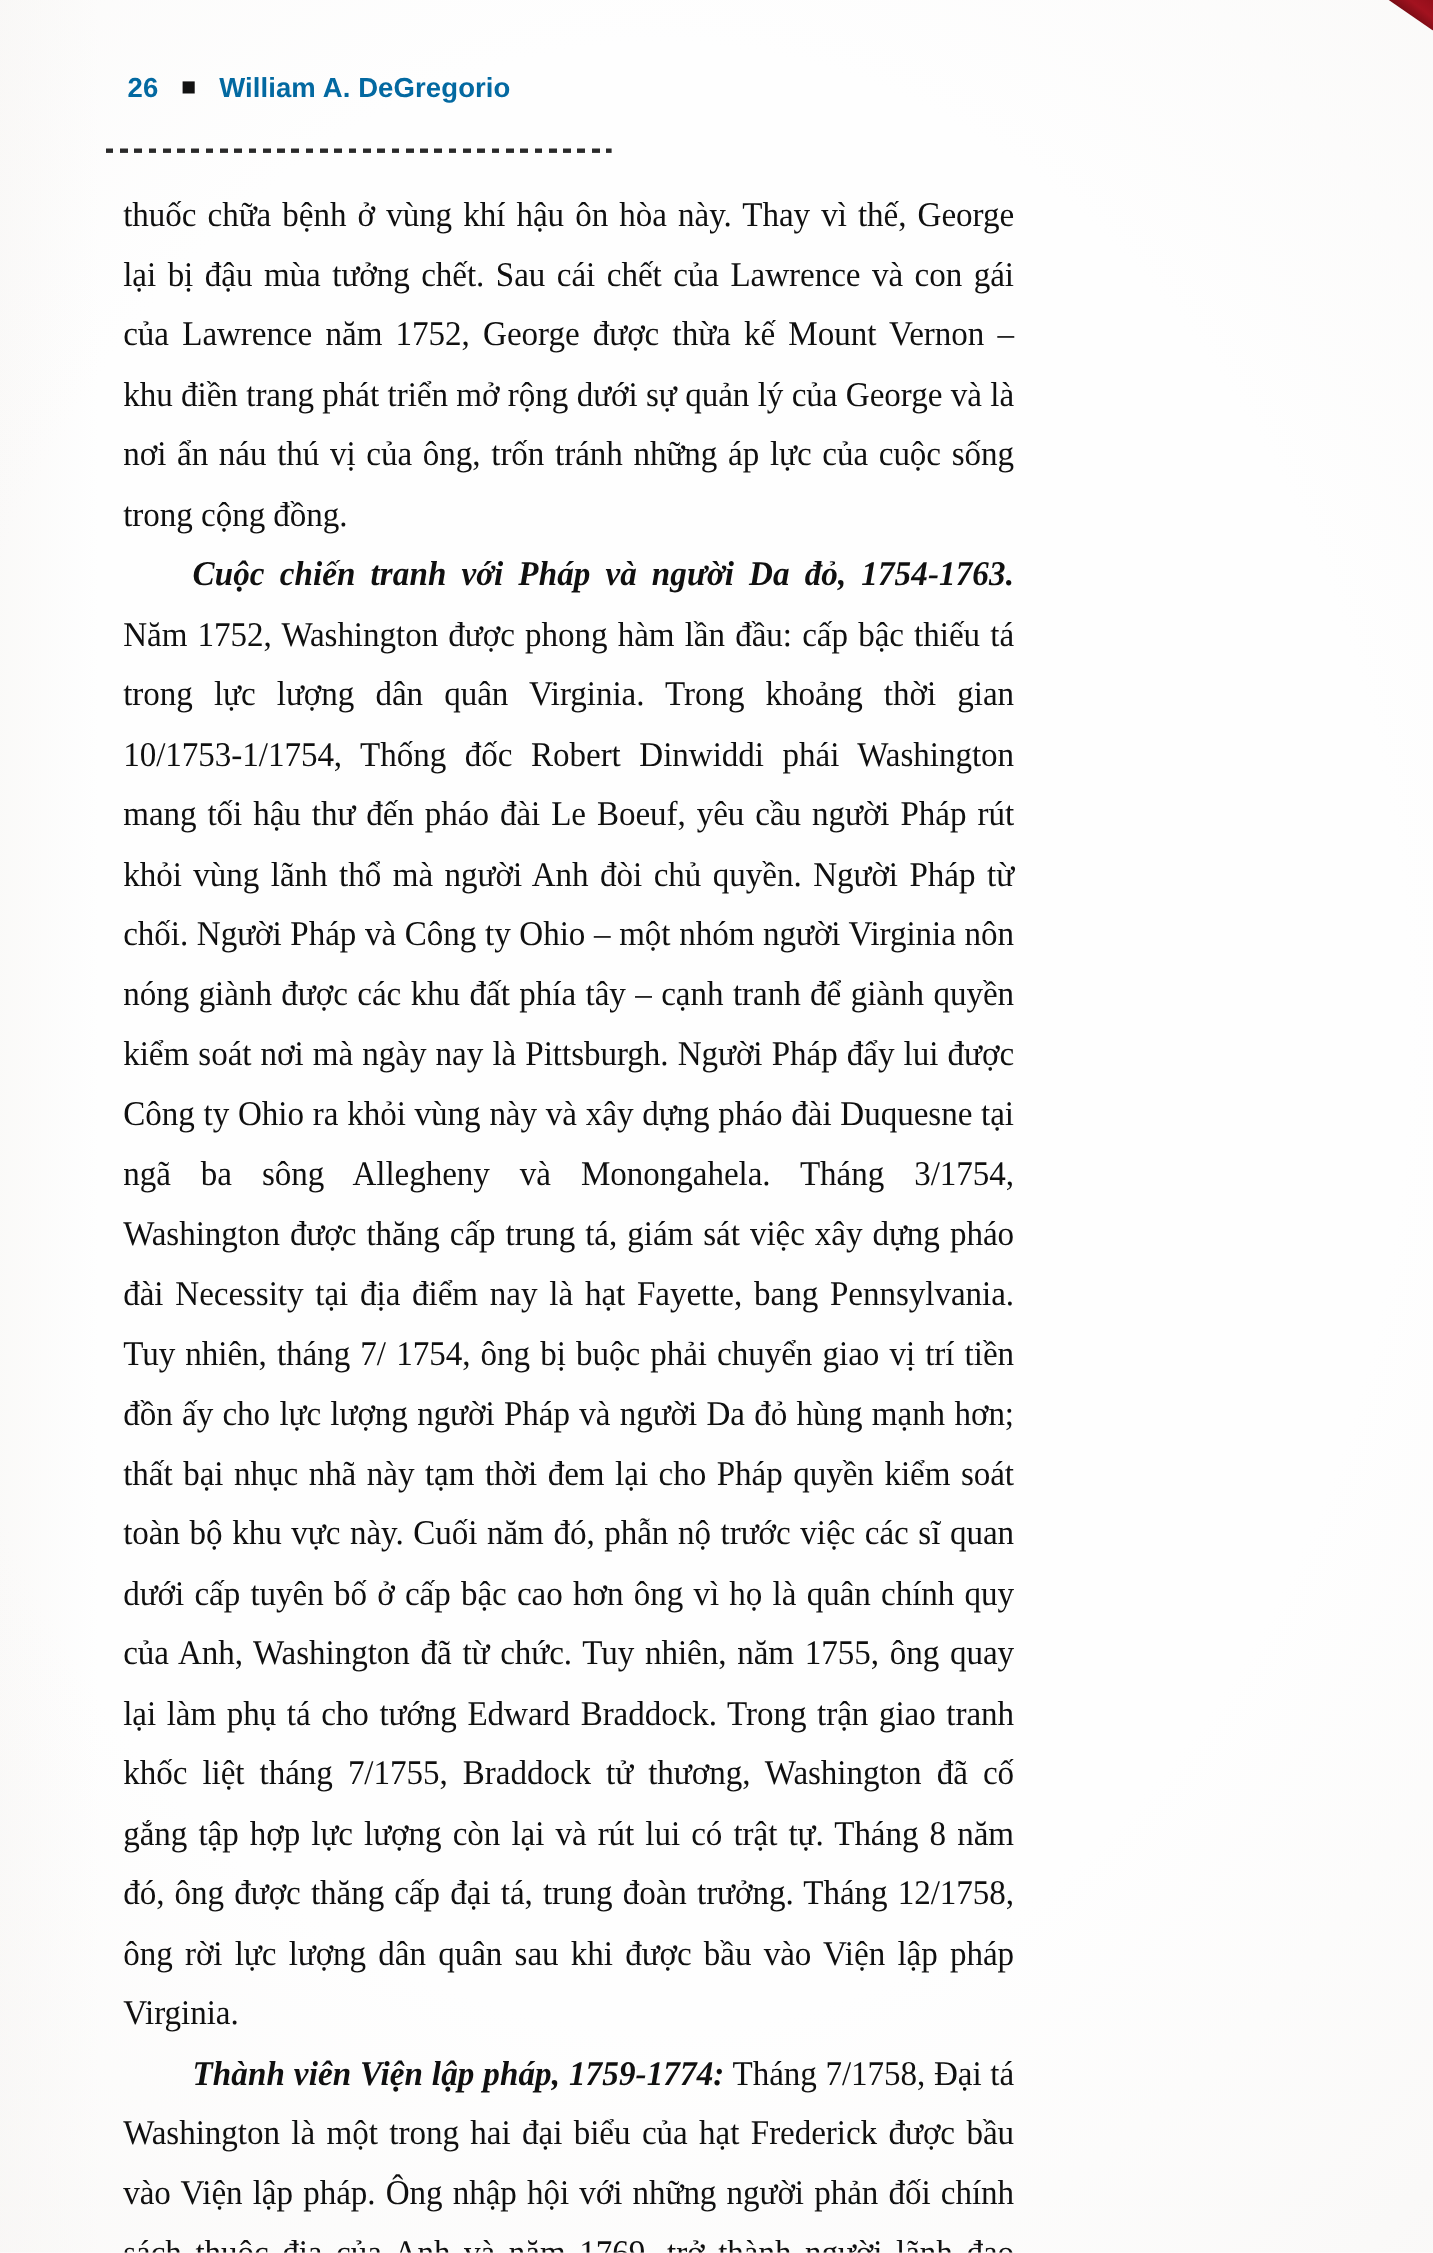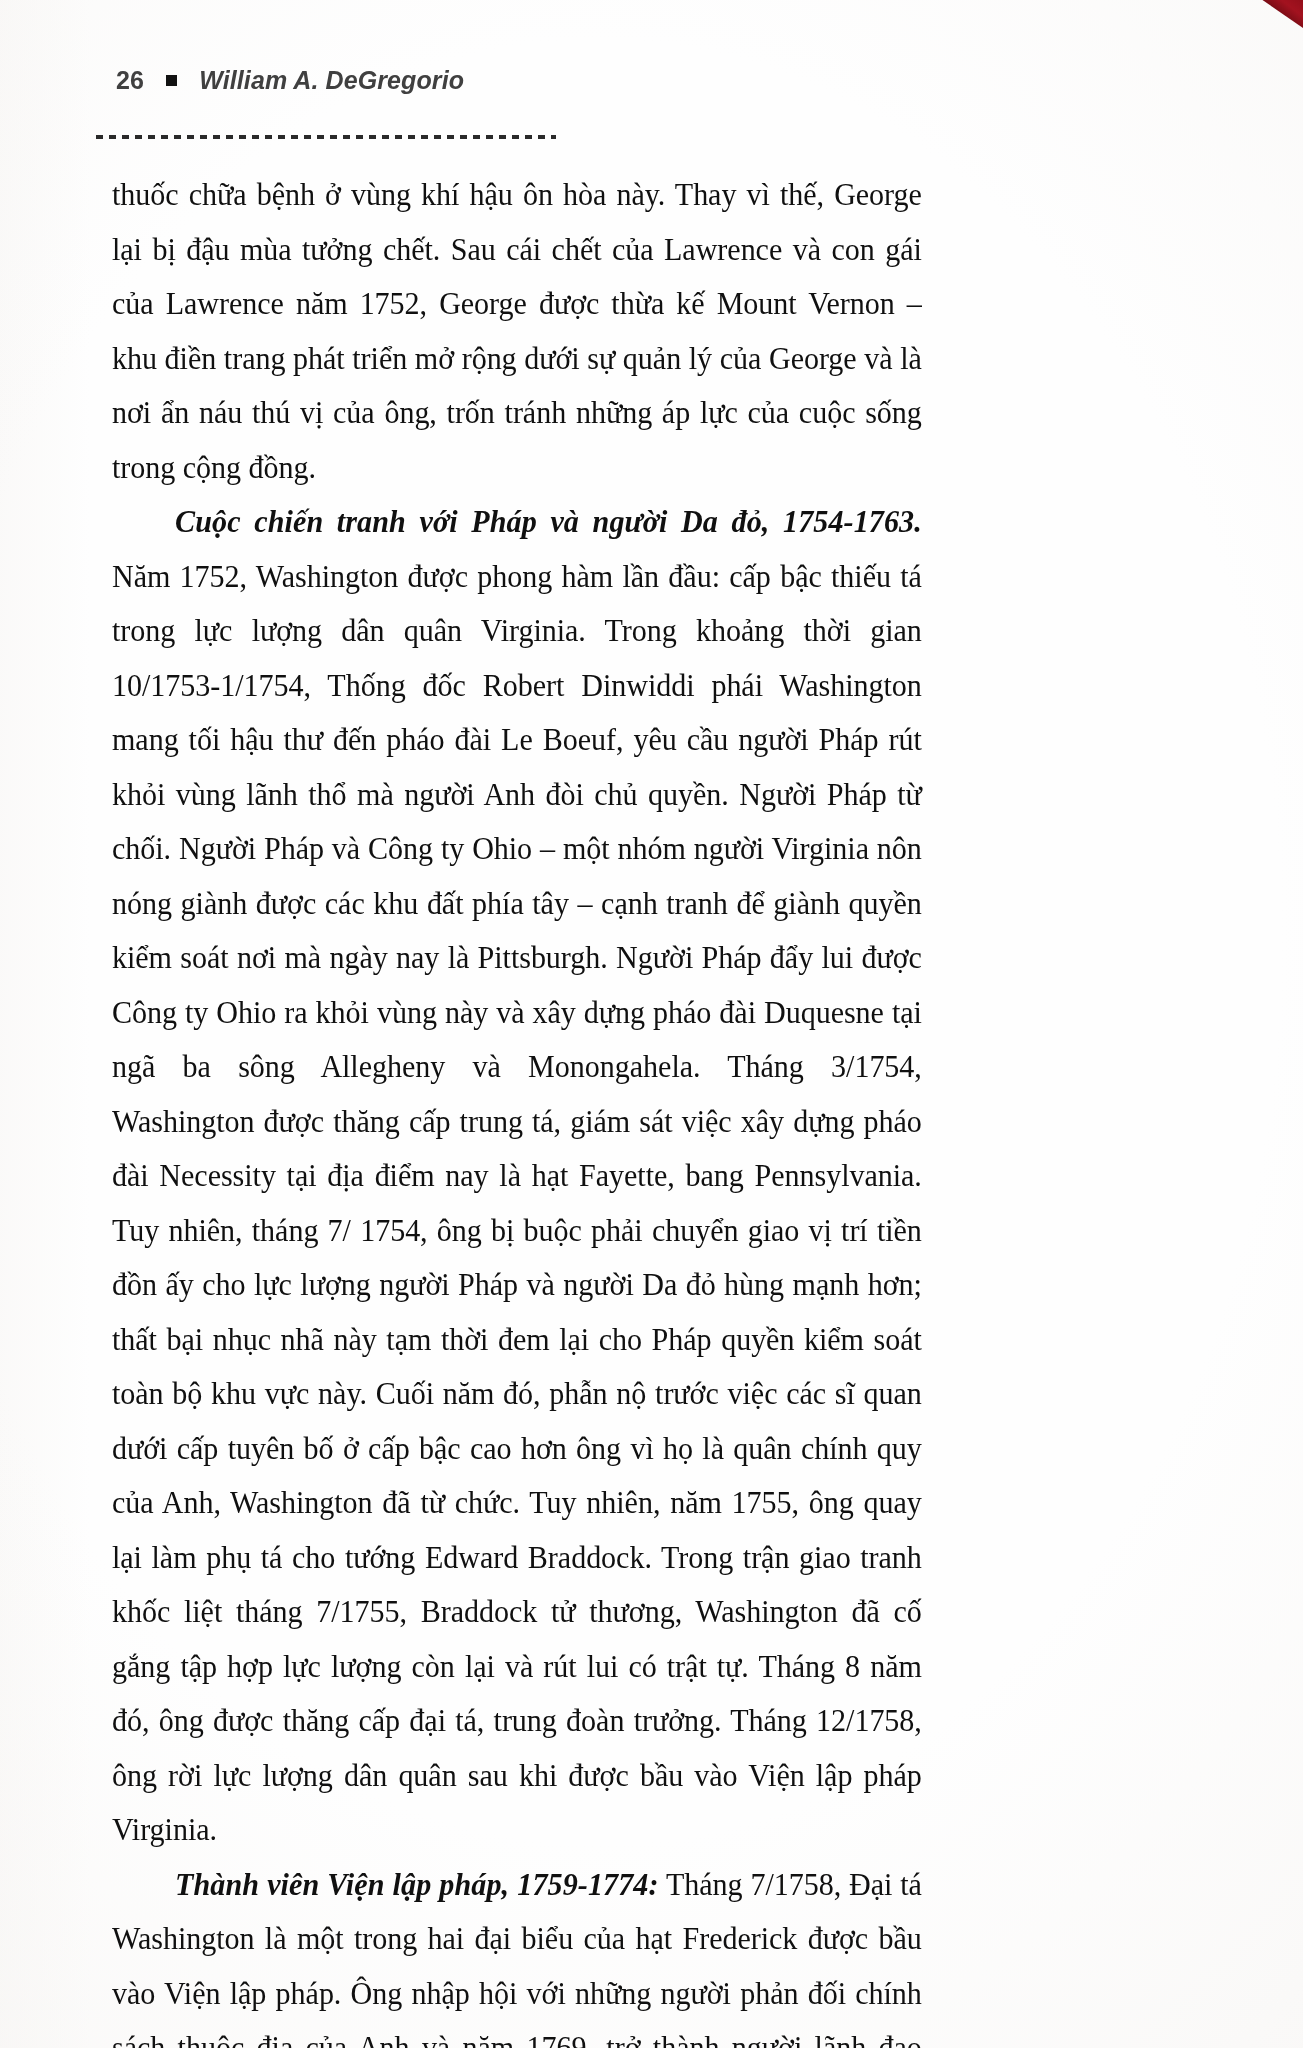--- a/index.html
+++ b/index.html
@@ -44,35 +44,35 @@
   
   .header {
     position: absolute;
     left: 116px;
     top: 66px;
     display: flex;
     align-items: baseline;
     font-family: "Liberation Sans", "DejaVu Sans", sans-serif;
     font-weight: bold;
     font-size: 25px;
-    color: #404040;
+    color: #0369a1;
     letter-spacing: 0.2px;
     white-space: nowrap;
   }
   .header .folio { margin-right: 22px; }
   .header .sqbullet {
     display: inline-block;
     width: 11px;
     height: 11px;
     background: #121212;
     margin-right: 22px;
     position: relative;
     top: -3px;
   }
-  .header .author { letter-spacing: 0.1px; font-style: italic; }
+  .header .author { letter-spacing: 0.1px; }
 
   
   .header-rule {
     position: absolute;
     left: 96px;
     top: 135px;
     width: 460px;
     height: 4px;
     background-image:
       repeating-linear-gradient(to right,

